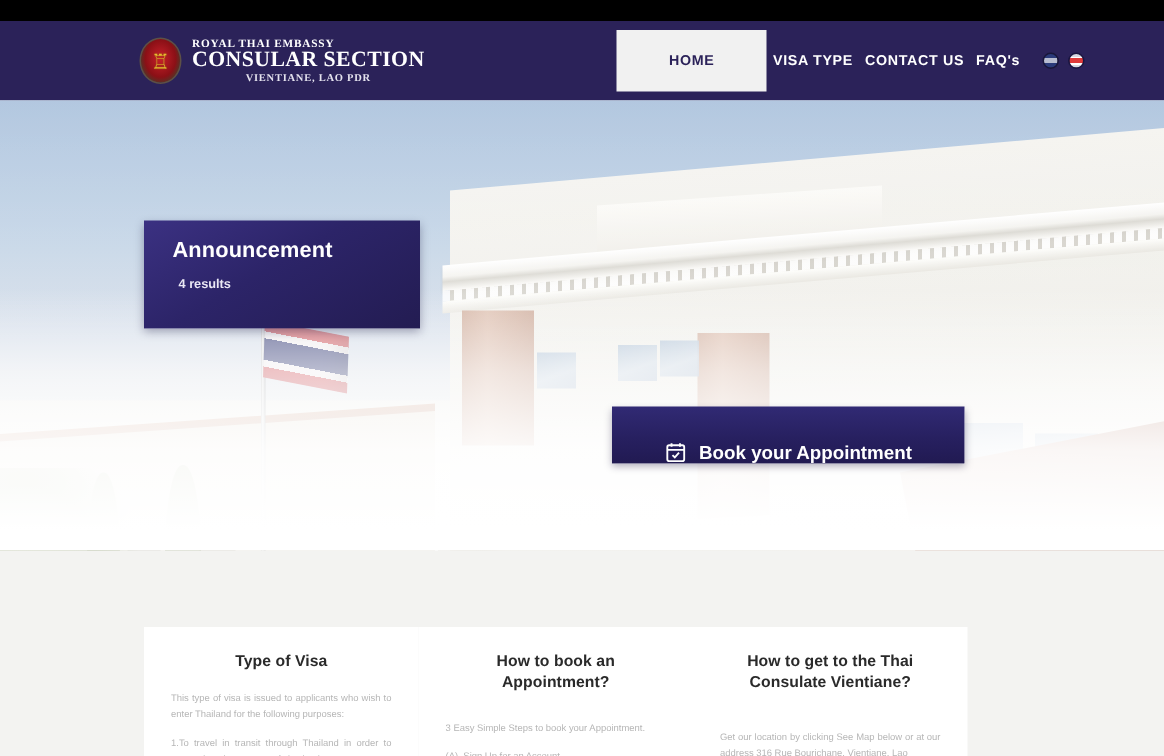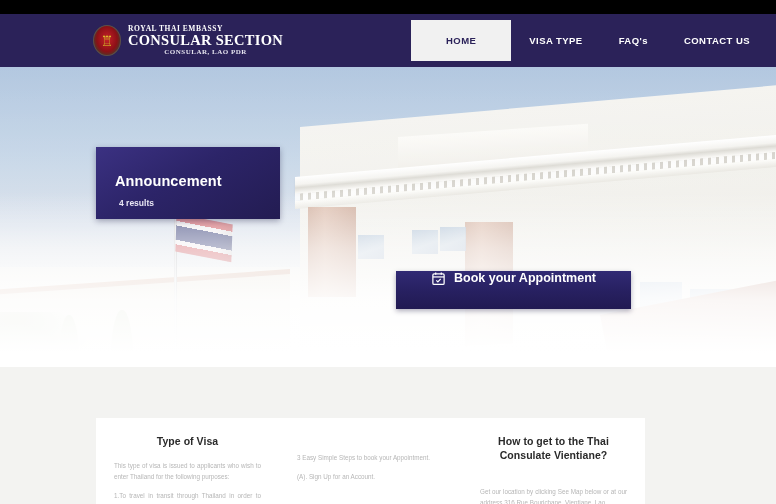--- a/index.html
+++ b/index.html
@@ -59,21 +59,21 @@
   }
 
   
   .main-nav {
     position: absolute; top: 14px; left: 411px; height: 53px;
     display: flex; align-items: center;
   }
   .nav-item {
     font-size: 9.5px; font-weight: bold; letter-spacing: 0.45px;
     color: #ffffff; text-decoration: none; white-space: nowrap;
-    padding: 0 18px; height: 53px; display: flex; align-items: center;
+    padding: 0 4px; height: 53px; display: flex; align-items: center;
     cursor: pointer;
   }
   .nav-item.active {
     background: #f1f1f1; color: #2b2259;
     height: 41px; padding: 0 35px; align-self: center;
   }
   .lang-flags { display: flex; align-items: center; gap: 6px; margin-left: 11px; }
   .flag {
     width: 11px; height: 11px; border-radius: 50%;
     display: block; flex: none; position: relative; overflow: hidden;
@@ -205,41 +205,41 @@
   .hero-wash {
     position: absolute; inset: 0;
     background: linear-gradient(to bottom, rgba(255,255,255,0.06) 0%, rgba(255,255,255,0.22) 55%, rgba(255,255,255,0.45) 100%);
   }
 
   
   .announcement {
     position: absolute; left: 96px; top: 80px; width: 184px; height: 72px;
     background: linear-gradient(150deg, #3b3182 0%, #2c2468 45%, #231c52 100%);
     box-shadow: 0 2px 6px rgba(20,16,60,0.35);
-    padding: 26px 0 0 19px;
+    padding: 12px 0 0 19px;
   }
   .announcement-title {
     font-size: 14.5px; font-weight: bold; color: #ffffff; letter-spacing: 0.1px;
   }
   .announcement-results {
     font-size: 8.5px; color: #e9e7f4; margin-top: 9px; margin-left: 4px;
     font-weight: bold;
   }
 
   
   .hero-content { position: absolute; left: 396px; top: 155px; width: 300px; }
   .hero-title {
     font-size: 22.5px; font-weight: bold; line-height: 1.18;
     color: #1f2a79; letter-spacing: -0.2px;
     text-shadow: 0 1px 2px rgba(255,255,255,0.55);
   }
   .btn {
-    display: flex; align-items: flex-start; justify-content: center; gap: 8px;
+    display: flex; align-items: flex-end; justify-content: center; gap: 8px;
     height: 38px; width: 235px; font-size: 12.5px; font-weight: bold;
-    cursor: pointer; border: none; margin-top: 0;
+    cursor: pointer; border: none; margin-top: 0; margin-left: 12px;
   }
   .btn-book {
     background: linear-gradient(180deg, #312a74 0%, #272060 55%, #211a52 100%);
     color: #ffffff; margin-top: 22px;
     box-shadow: 0 2px 5px rgba(25,20,60,0.35);
   }
   .btn-download {
     background: linear-gradient(180deg, #f0f0f0 0%, #e8e8e8 100%);
     color: #1f2a79; margin-top: 5px;
     box-shadow: 0 1px 4px rgba(80,80,90,0.18);
@@ -279,30 +279,30 @@
   <div class="browser-strip"></div>
 
   <header class="site-header">
     <div class="brand">
       <div class="emblem">
         <span class="garuda">♖</span>
       </div>
       <div class="brand-text">
         <div class="brand-line1">ROYAL THAI EMBASSY</div>
         <div class="brand-line2">CONSULAR SECTION</div>
-        <div class="brand-line3">CONSULAR, LAO PDR</div>
+        <div class="brand-line3">VIENTIANE, LAO PDR</div>
       </div>
     </div>
   </header>
 
   <nav class="main-nav">
     <a class="nav-item active">HOME</a>
     <a class="nav-item">VISA TYPE</a>
+    <a class="nav-item">CONTACT US</a>
     <a class="nav-item">FAQ's</a>
-    <a class="nav-item">CONTACT US</a>
     <div class="lang-flags">
       <span class="flag flag-lao"></span>
       <span class="flag flag-thai"></span>
     </div>
   </nav>
 
   <section class="hero">
     <div class="hero-photo">
       <div class="sky"></div>
 
@@ -373,20 +373,21 @@
 
       <div class="info-card">
         <div class="card-title">Type of Visa</div>
         <div class="card-body">
           <p>This type of visa is issued to applicants who wish to enter Thailand for the following purposes:</p>
           <p>1.To travel in transit through Thailand in order to proceed to the country of destination or to re-enter his/her own country within 30 days.</p>
         </div>
       </div>
 
       <div class="info-card">
+        <div class="card-title">How to book an Appointment?</div>
         <div class="card-body center-ish" style="margin-top:18px;">
           <p>3 Easy Simple Steps to book your Appointment.</p>
           <p style="margin-bottom:1px;">(A). Sign Up for an Account.</p>
 
         </div>
       </div>
 
       <div class="info-card">
         <div class="card-title">How to get to the Thai Consulate Vientiane?</div>
         <div class="card-body" style="margin-top:24px;">

